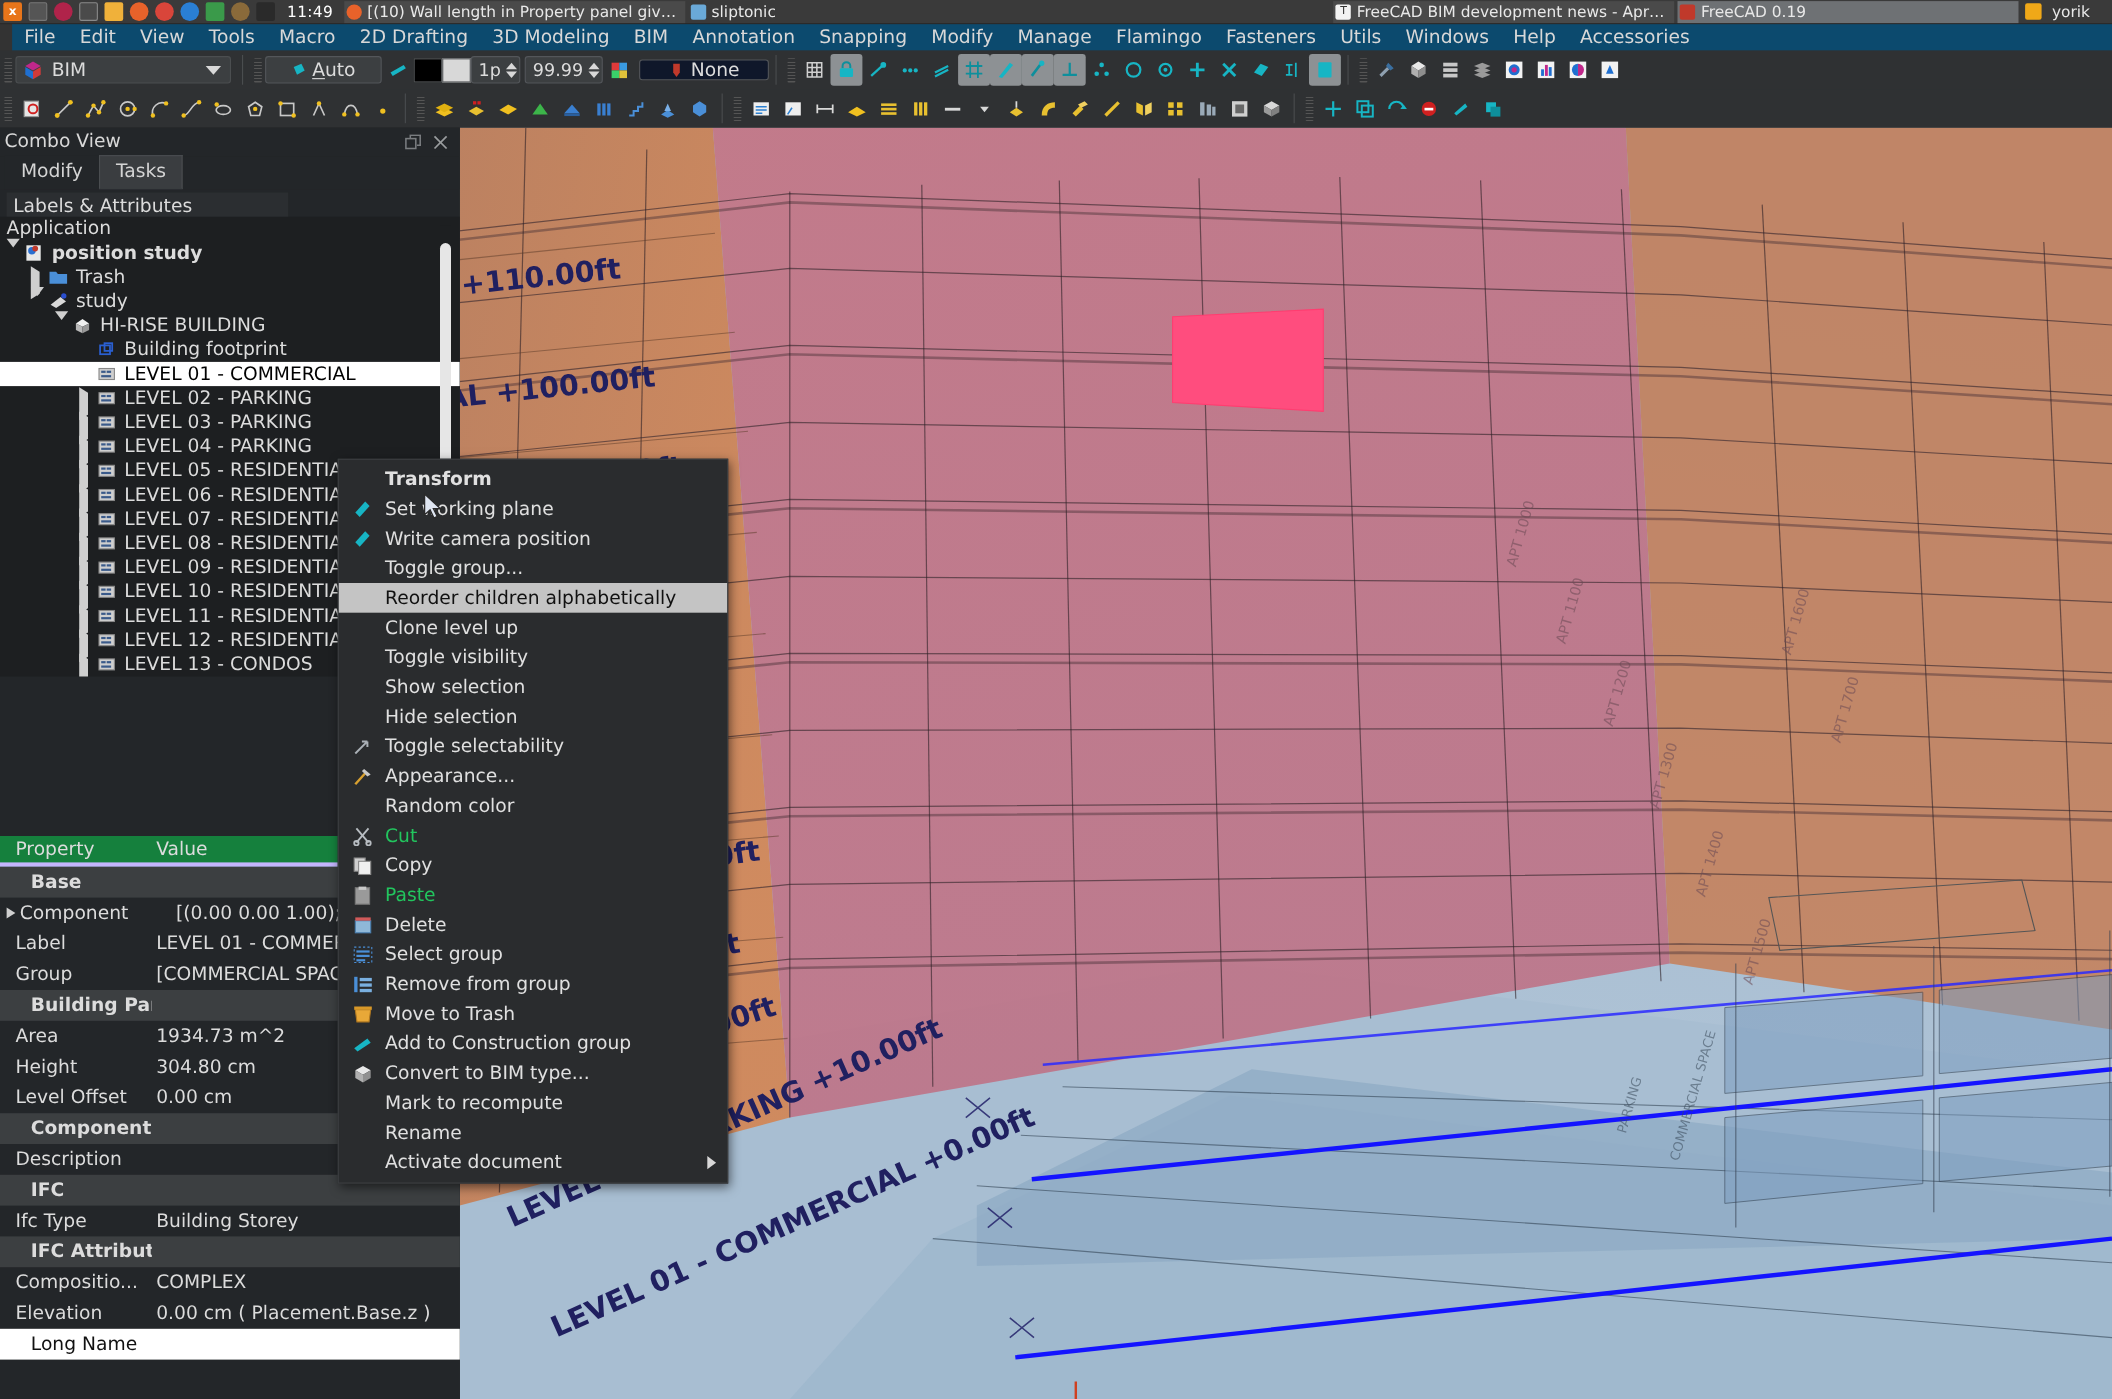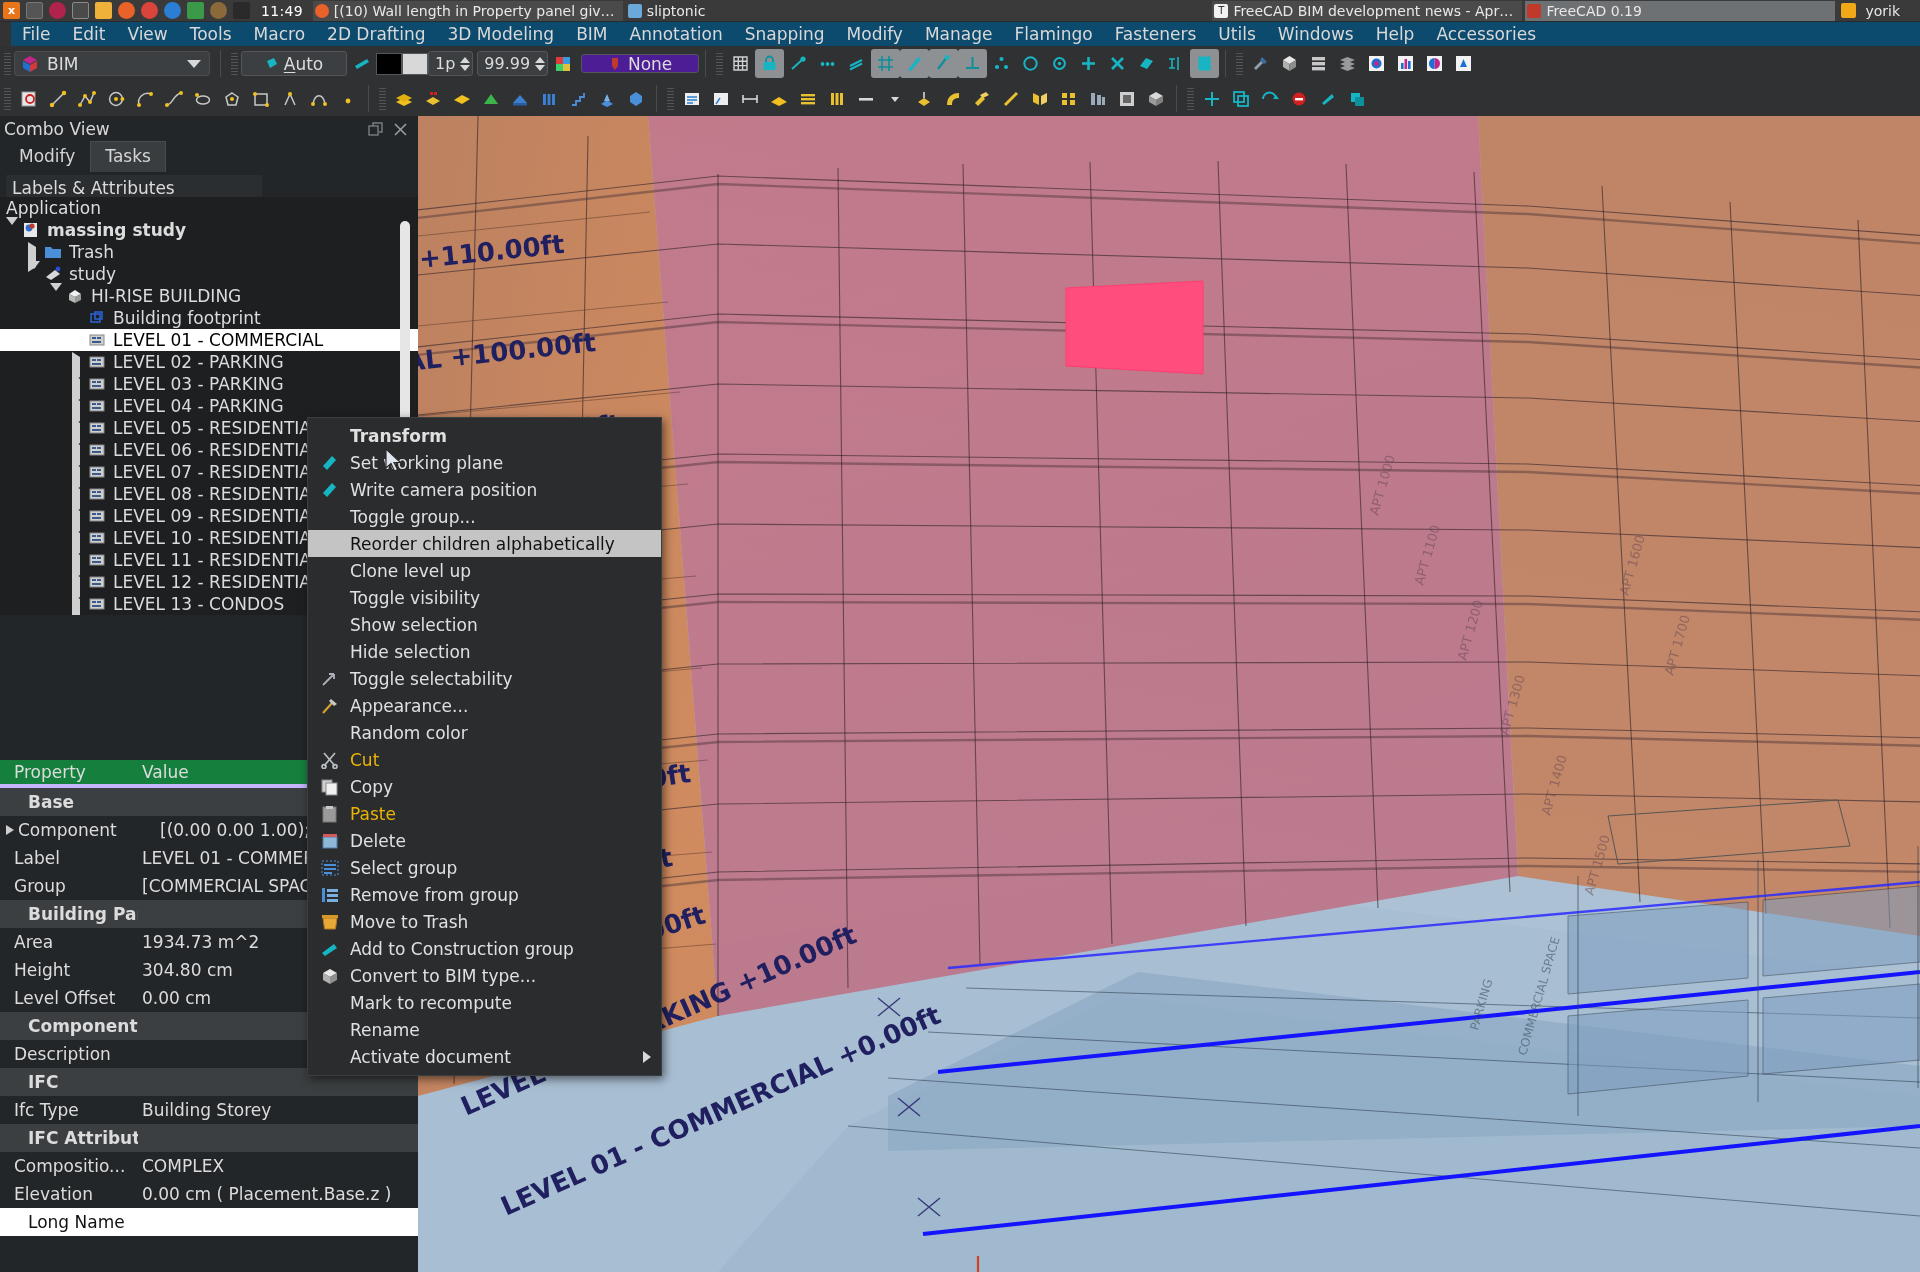--- a/index.html
+++ b/index.html
@@ -63,21 +63,21 @@
     flex:none; border-radius:3px; position:relative;
   }
   .tbtn.on { background:#8d9194; }
   .auto-btn {
     display:flex;align-items:center;justify-content:center;gap:5px;
     height:25px; min-width:106px; background:#3c3f41; border:1px solid #53565a;
     border-radius:3px; font-size:17px; padding:0 10px;
   }
   .none-btn {
     display:flex;align-items:center;justify-content:center;gap:6px;
-    height:19px; min-width:118px; background:#4c1d95; border:1px solid #53565a;
+    height:19px; min-width:118px; background:#0f172a; border:1px solid #53565a;
     border-radius:3px; font-size:17px; padding:0 10px;
   }
   .swatch { width:26px;height:22px; border:1px solid #55585a; flex:none;}
   .spin {
     display:flex;align-items:center;height:25px;background:#3c3f41;
     border:1px solid #53565a;border-radius:3px;padding:0 2px 0 6px; font-size:16px;
   }
   .spin .arrows { display:flex;flex-direction:column;margin-left:5px;gap:2px;}
   .spin .ar { width:0;height:0;border-left:5px solid transparent;border-right:5px solid transparent;}
   .spin .up { border-bottom:6px solid #d8d8d8;}
@@ -138,21 +138,21 @@
   #ctxmenu {
     position:absolute; left:307px; top:417px; width:355px;
     background:#2a2c2e; border:1px solid #3c3f41;
     padding:4px 0 5px; font-size:17px; color:#e0e0e0;
     box-shadow:2px 3px 9px rgba(0,0,0,.55);
   }
   .ci { height:27px; display:flex; align-items:center; padding-left:12px; position:relative;}
   .ci .cico { width:20px;height:18px;flex:none;margin-right:10px;}
   .ci .clab { flex:1; }
   .ci.hl { background:#c4c4c4; color:#111; }
-  .ci.dis { color:#eab308; }
+  .ci.dis { color:#22c55e; }
   .ci.bold .clab { font-weight:bold; }
   .ci .submark { width:0;height:0;border-top:6px solid transparent;border-bottom:6px solid transparent;border-left:8px solid #d8d8d8; margin-right:10px;}
   #cursor { position:absolute; left:385px; top:448px; width:20px;height:26px; pointer-events:none;}
 </style>
 </head>
 <body>
 
 <div id="taskbar">
   <span class="tb-icon" style="background:#e8751a;display:flex;align-items:center;justify-content:center;font-size:11px;color:#fff;font-weight:bold">x</span>
   <span class="tb-icon" style="background:#555;border:1px solid #777"></span>
@@ -765,21 +765,21 @@
     <span>Application</span>
   </div>
   <div id="treebody">
       <div class="trow bold" style="padding-left: 6px;">
         <span class="twist"><span class="tri-d"></span></span>
         <span class="ticon"><svg width="18" height="16" viewBox="0 0 18 16">
             <rect x="2" y="1" width="13" height="14" fill="#e8e8e8"></rect>
             <circle cx="7" cy="6" r="3.4" fill="#2a6fd0"></circle>
             <circle cx="10" cy="4" r="2.6" fill="#c0392b"></circle>
           </svg></span>
-        <span>massing study</span>
+        <span>position study</span>
       </div>
       <div class="trow" style="padding-left: 28px;">
         <span class="twist"><span class="tri-r"></span></span>
         <span class="ticon"><svg width="18" height="16" viewBox="0 0 18 16">
             <path d="M1 3 h6 l1.6 2 H17 v9 H1 Z" fill="#4a8fd8"></path>
           </svg></span>
         <span>Trash</span>
       </div>
       <div class="trow" style="padding-left: 28px;">
         <span class="twist"><span class="tri-d"></span></span>

